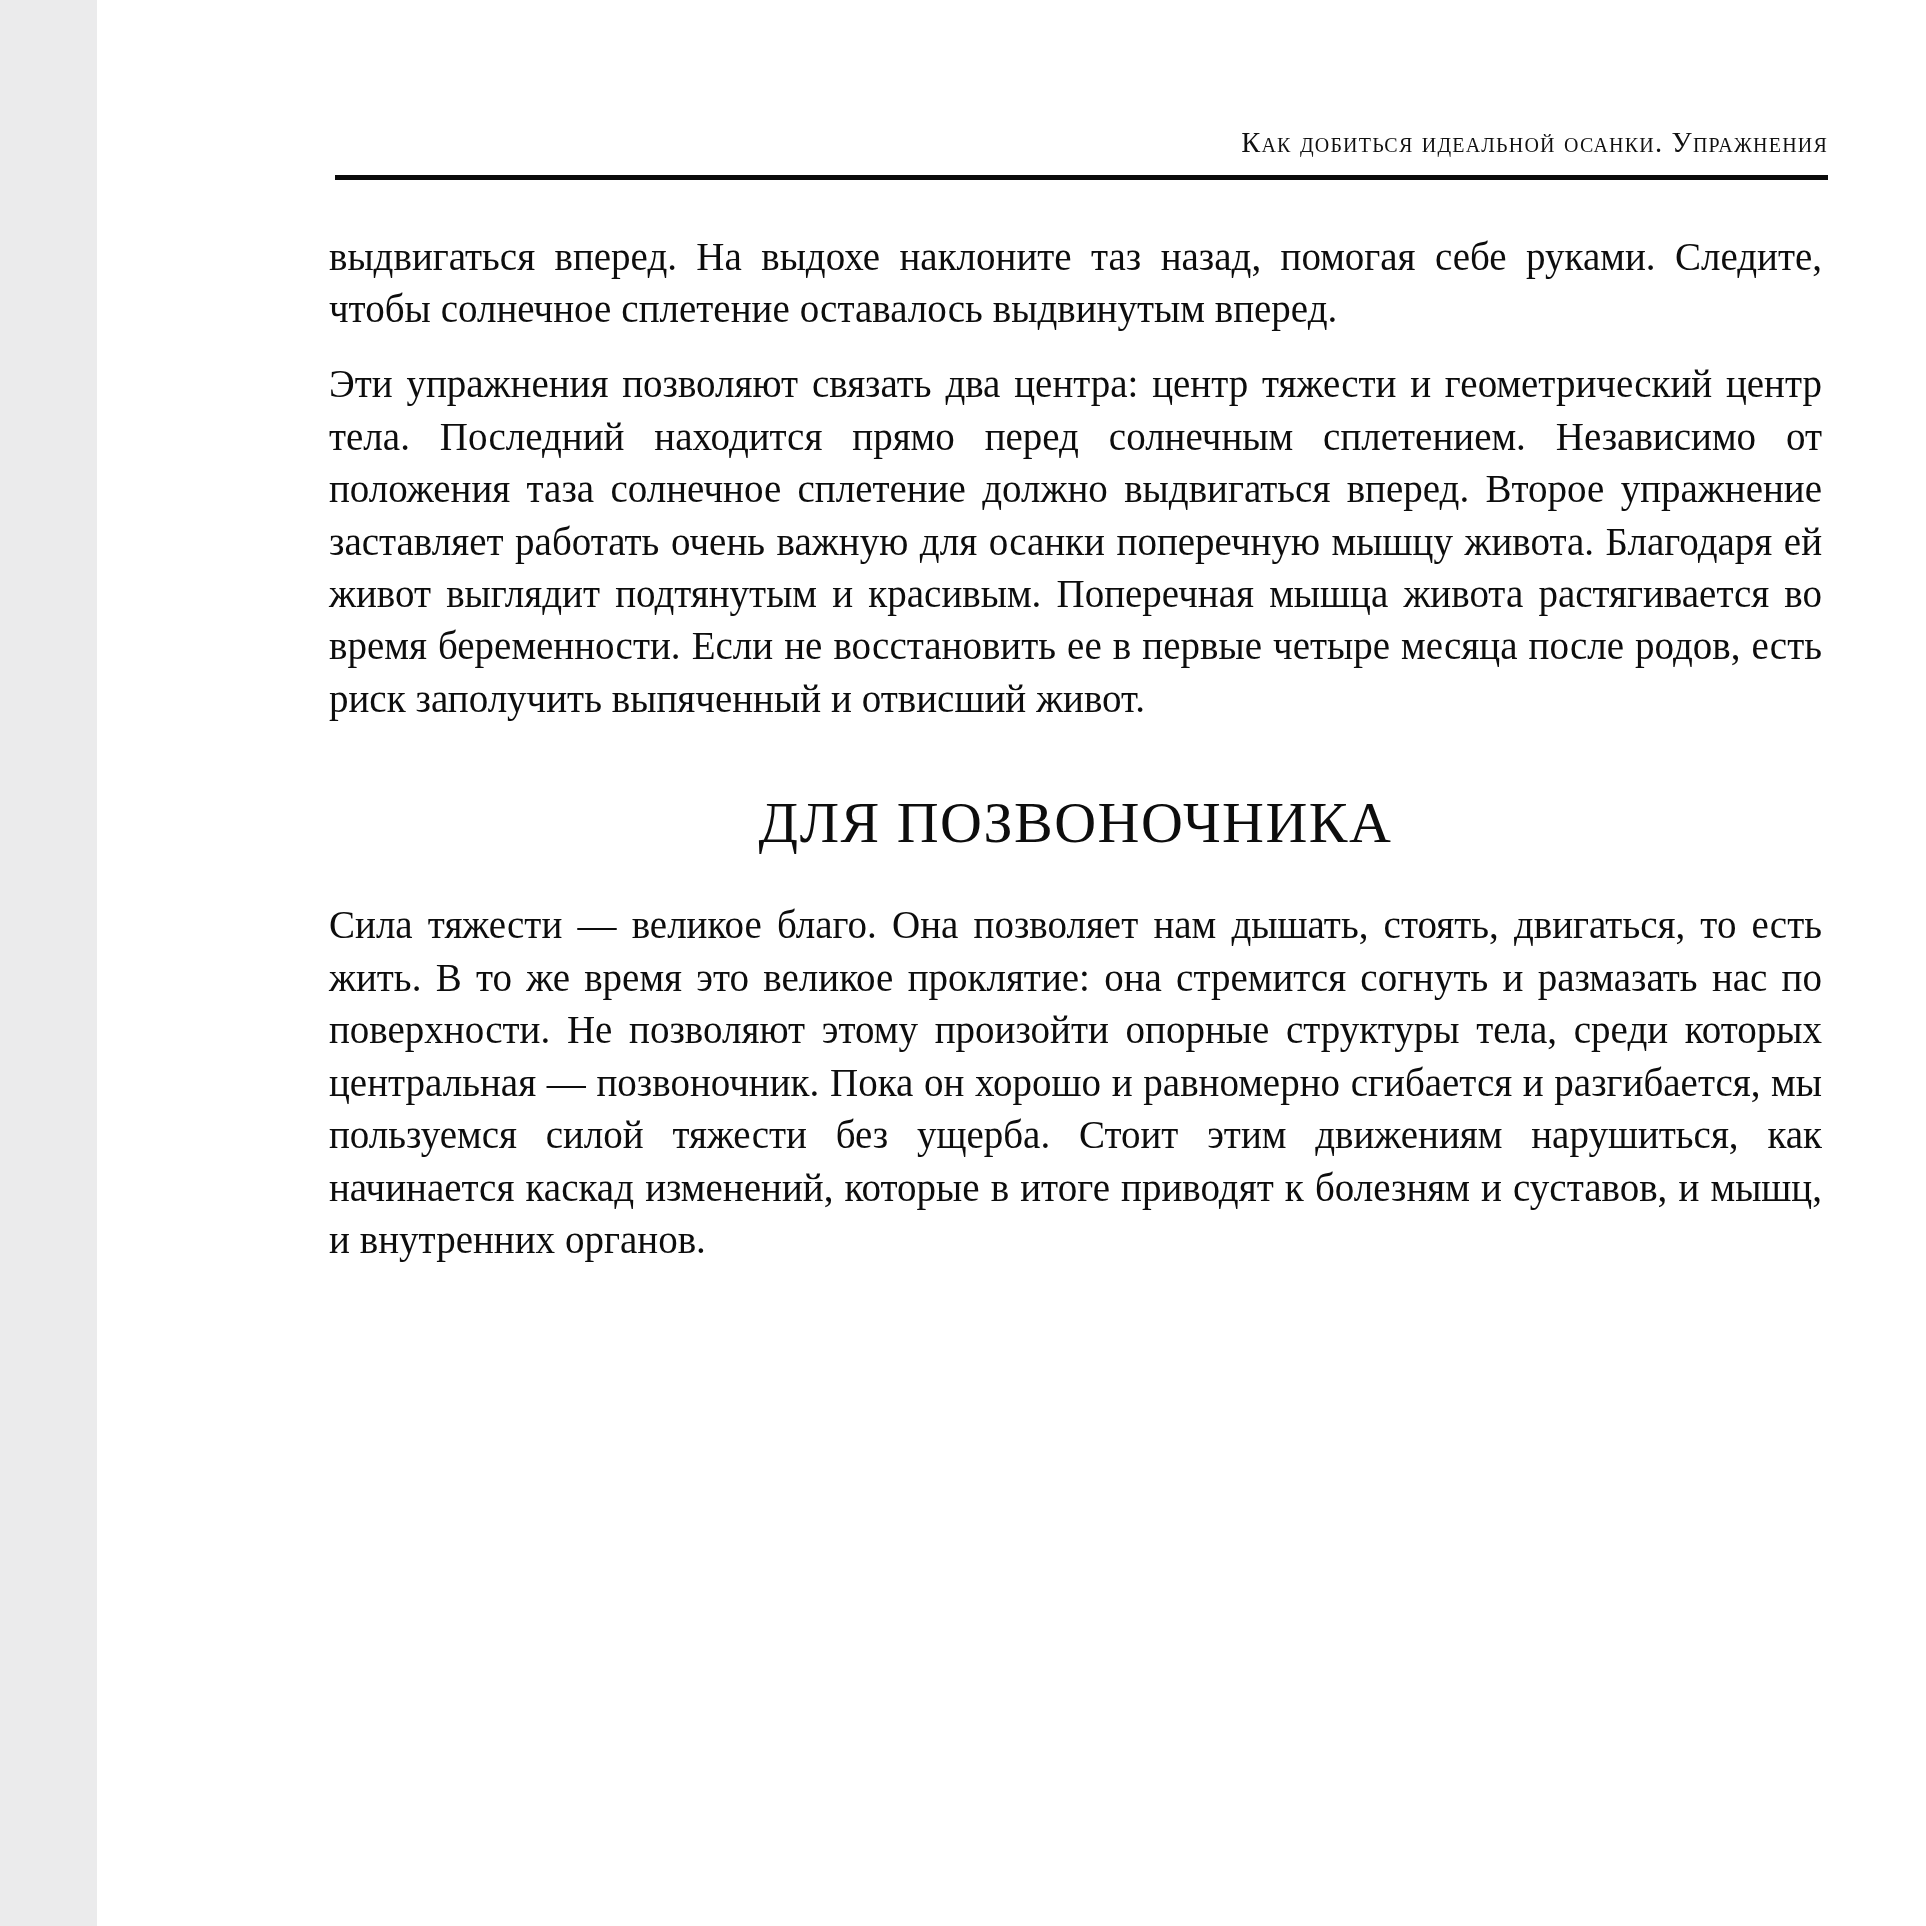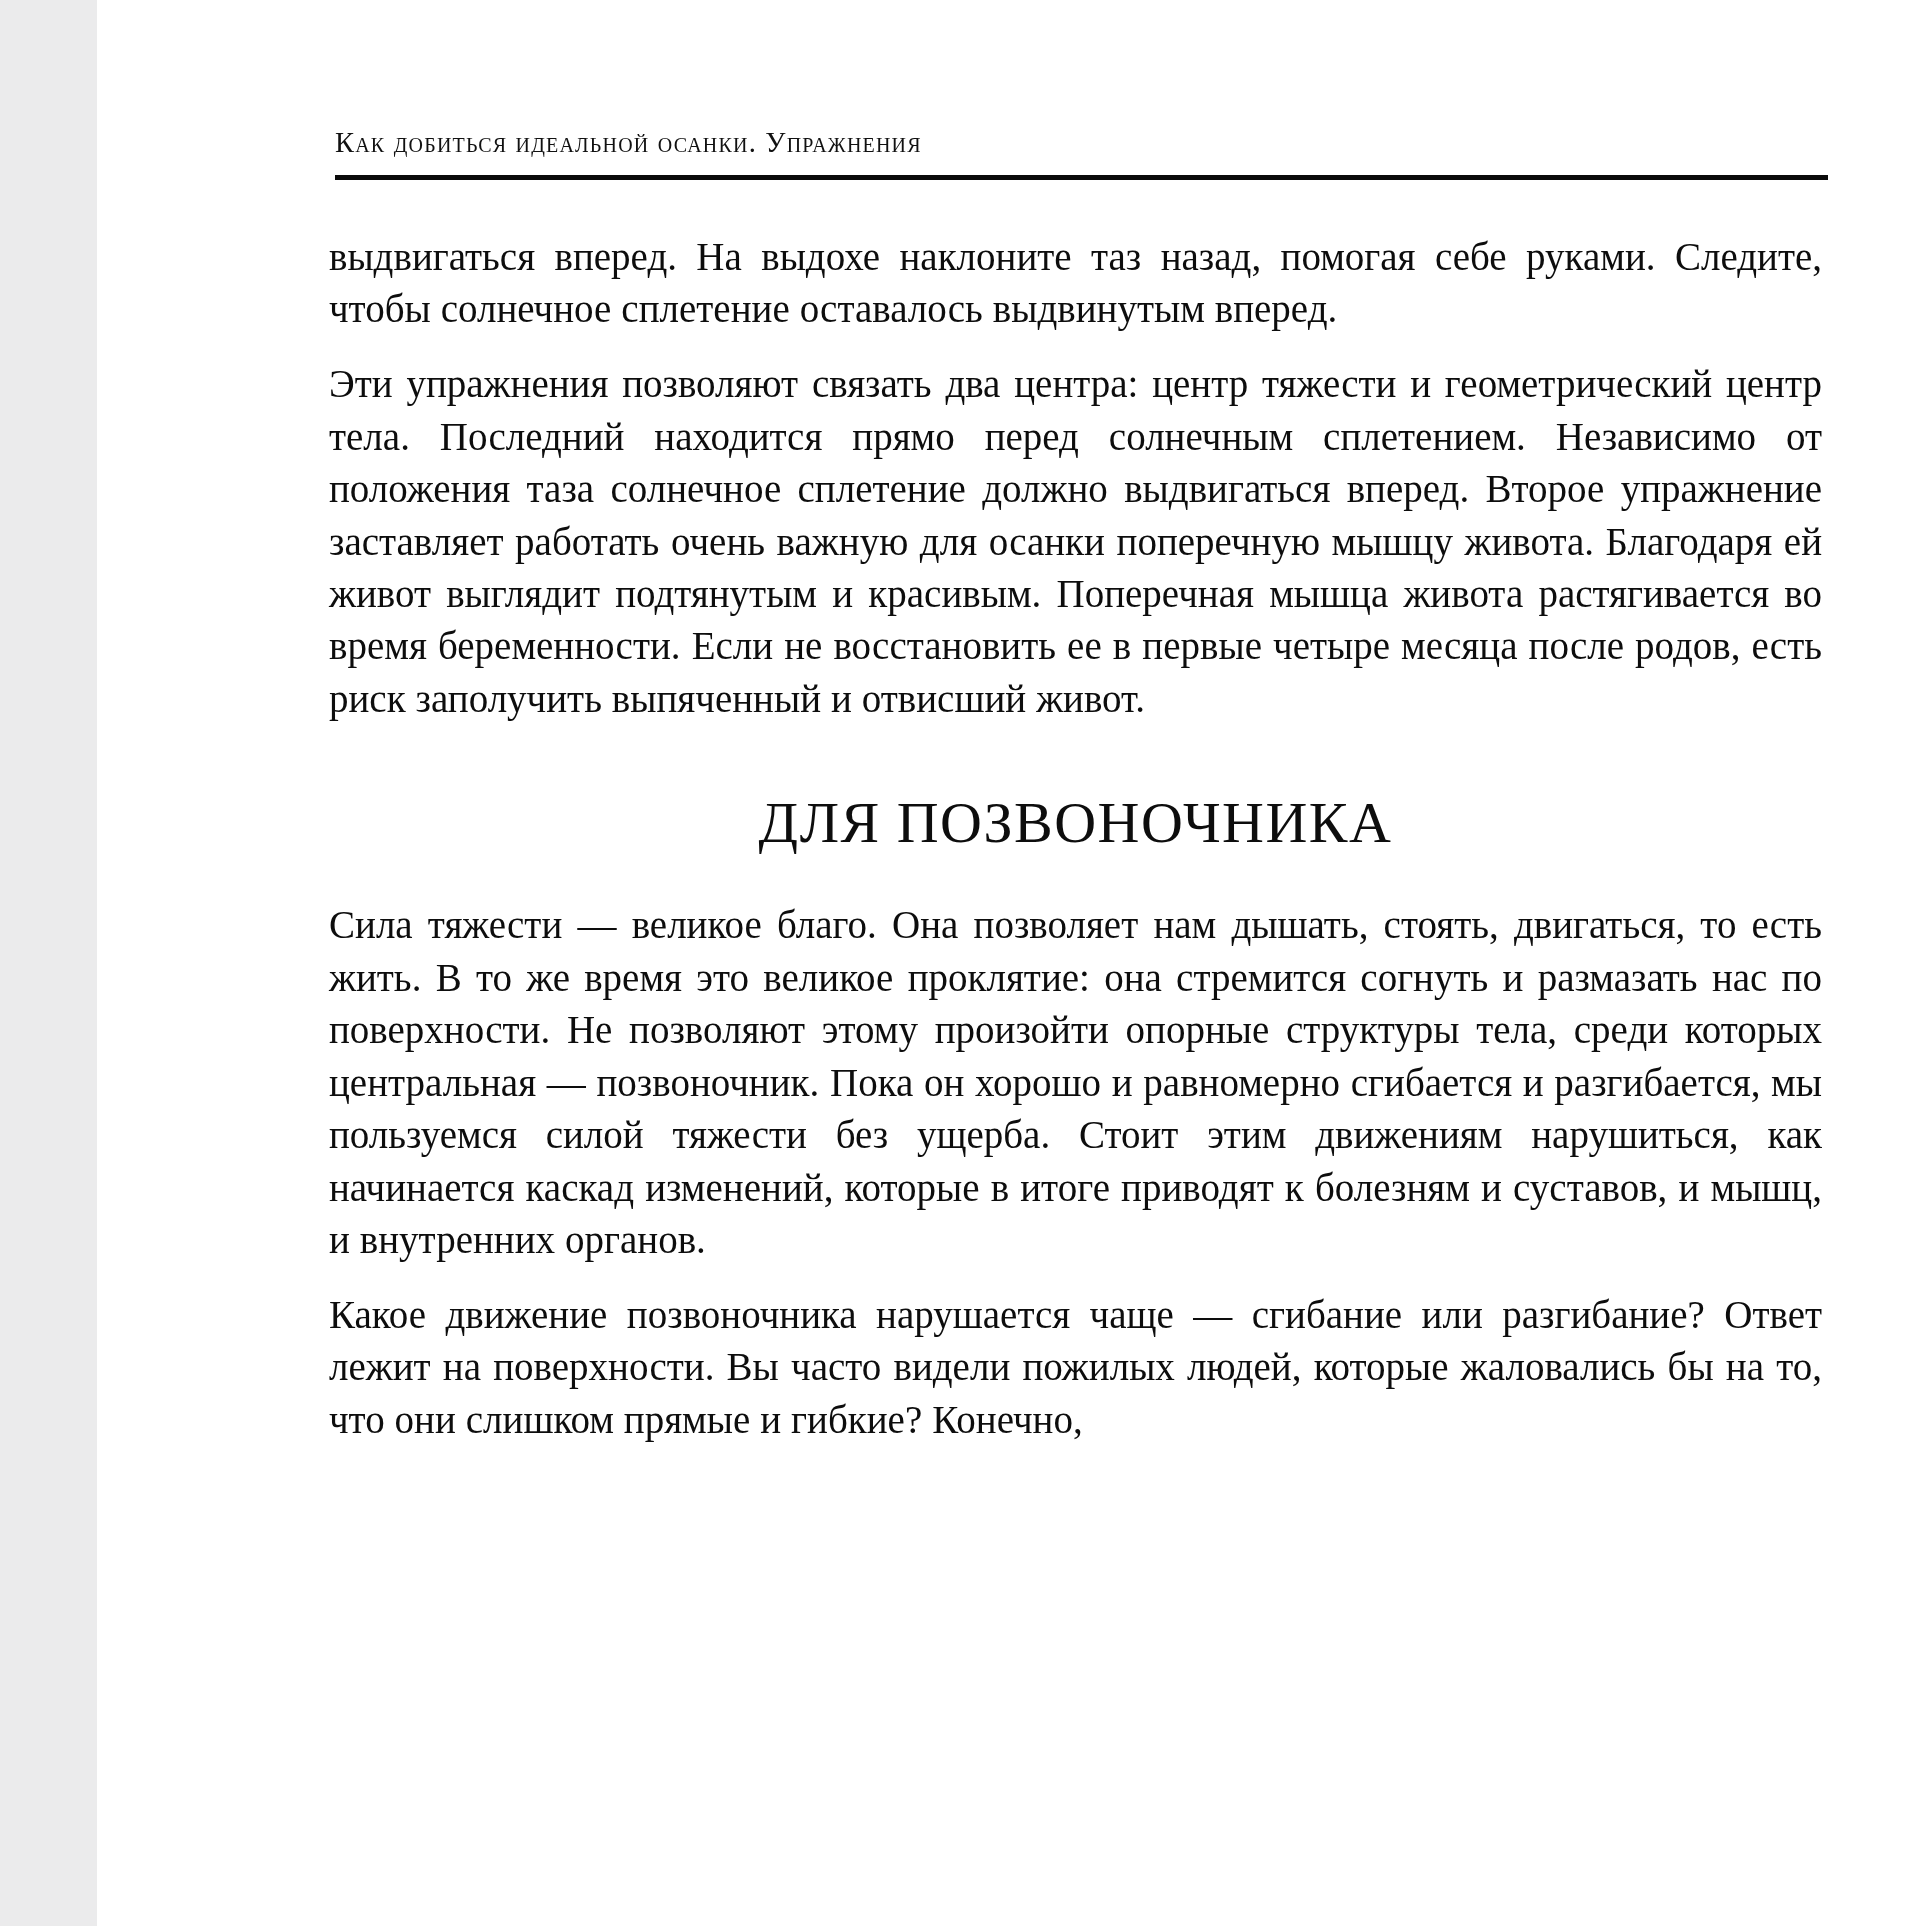--- a/index.html
+++ b/index.html
@@ -29,21 +29,21 @@
   .running-head-block {
     position: absolute;
     left: 238px;              
     top: 127px;
     width: 1493px;            
   }
   .running-head {
     font-family: "Liberation Serif", "DejaVu Serif", serif;
     font-size: 28.5px;
     letter-spacing: 1.2px;
-    text-align: left;
+    text-align: right;
     color: #111111;
     line-height: 1.12;
     font-variant: small-caps;
     white-space: nowrap;
   }
   .head-rule {
     margin-top: 16px;
     width: 100%;
     height: 5px;
     background: #0a0a0a;
@@ -105,18 +105,17 @@
     <p class="body-par">Эти упражнения позволяют связать два центра: центр тяжести и геометрический центр тела. Последний находится прямо перед солнечным сплетением. Независимо от положения таза солнечное сплетение должно выдвигаться вперед. Второе упражнение заставляет работать очень важную для осанки поперечную мышцу живота. Благодаря ей живот выглядит подтянутым и красивым. Поперечная мышца живота растягивается во время беременности. Если не восстановить ее в первые четыре месяца после родов, есть риск заполучить выпяченный и отвисший живот.</p>
 
     <div class="gap-before-heading"></div>
 
     <h2 class="section-heading">ДЛЯ ПОЗВОНОЧНИКА</h2>
 
     <div class="gap-after-heading"></div>
 
     <p class="body-par">Сила тяжести — великое благо. Она позволяет нам дышать, стоять, двигаться, то есть жить. В то же время это великое проклятие: она стремится согнуть и размазать нас по поверхности. Не позволяют этому произойти опорные структуры тела, среди которых центральная — позвоночник. Пока он хорошо и равномерно сгибается и разгибается, мы пользуемся силой тяжести без ущерба. Стоит этим движениям нарушиться, как начинается каскад изменений, которые в итоге приводят к болезням и суставов, и мышц, и внутренних органов.</p>
 
-    <p class="body-par">Какое движение позвоночника нарушается чаще — сгибание или разгибание? Ответ лежит на поверхности. Вы часто видели пожилых людей, которые жаловались бы на то, что они слишком прямые и гибкие? Конечно,</p>
 
   </div>
 
 </div>
 
 
 </body></html>

